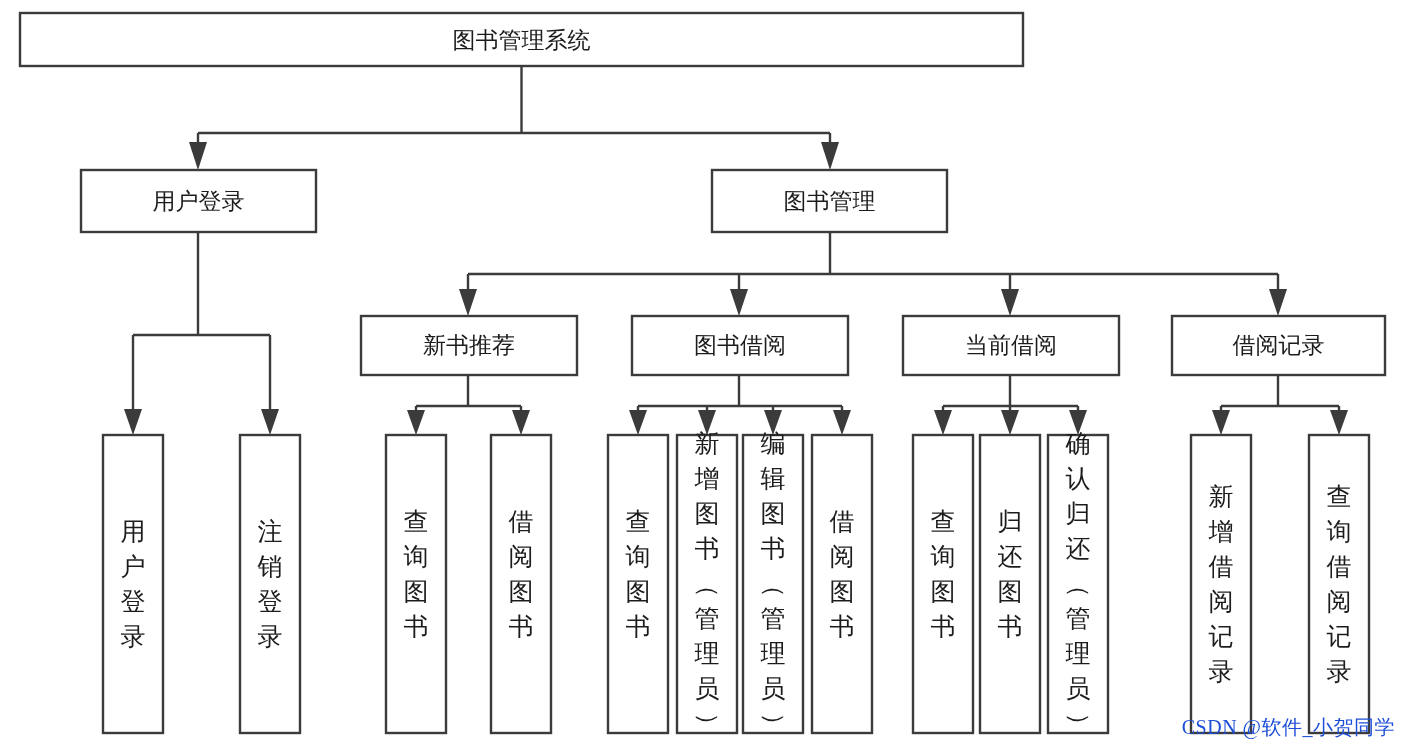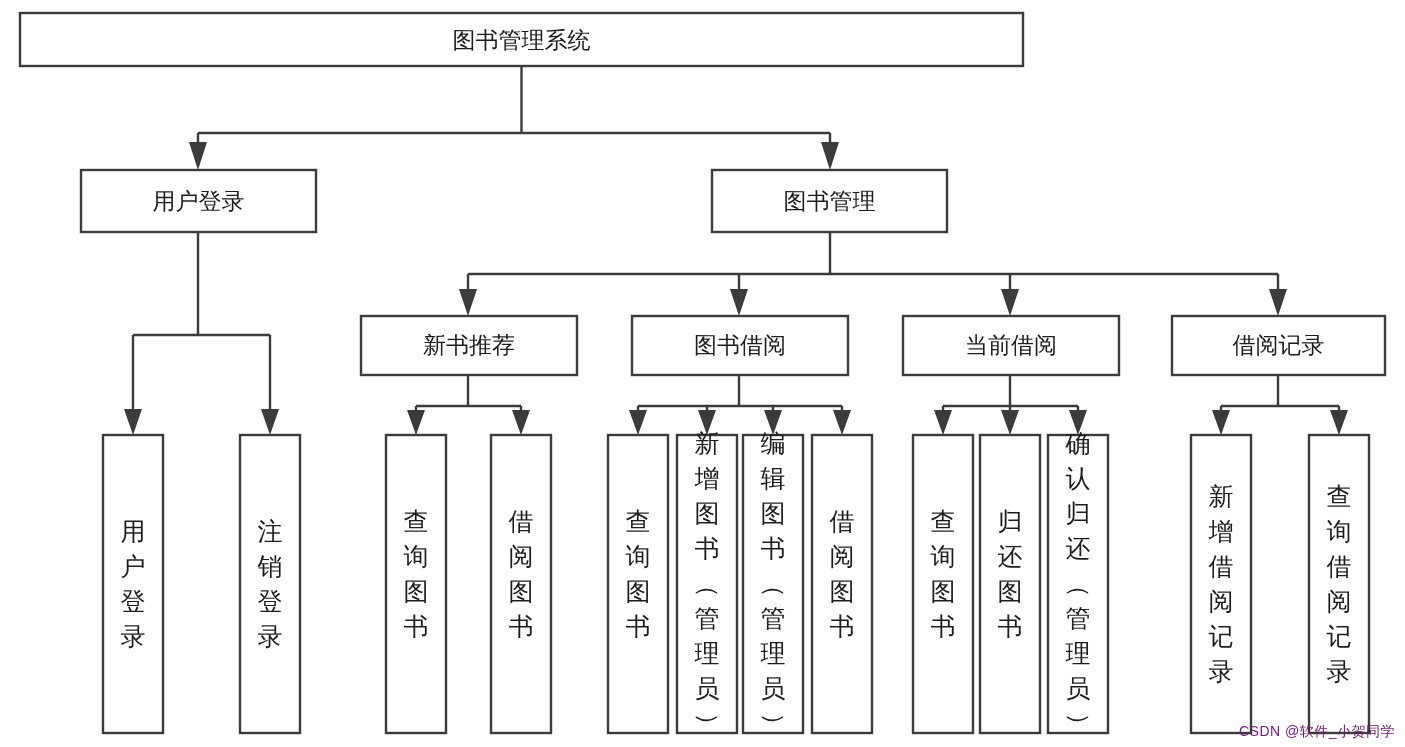--- a/index.html
+++ b/index.html
@@ -51,23 +51,23 @@
     font-family: "DejaVu Sans", "Liberation Sans", sans-serif;
     font-size: 25px;
     fill: #1c1c1c;
     text-anchor: middle;
     dominant-baseline: middle;
   }
   .watermark {
     position: absolute;
     right: 10px;
     bottom: 6px;
-    font-family: Liberation Sans, sans-serif;
-    font-size: 14px;
-    color: #701a75;
+    font-family: Liberation Serif, serif;
+    font-size: 20px;
+    color: #1d4ed8;
     white-space: nowrap;
     letter-spacing: 0.5px;
   }
 </style>
 </head>
 <body>
 
 <div id="diagram-root">
 
   <svg id="flow" viewBox="0 0 1405 747">

